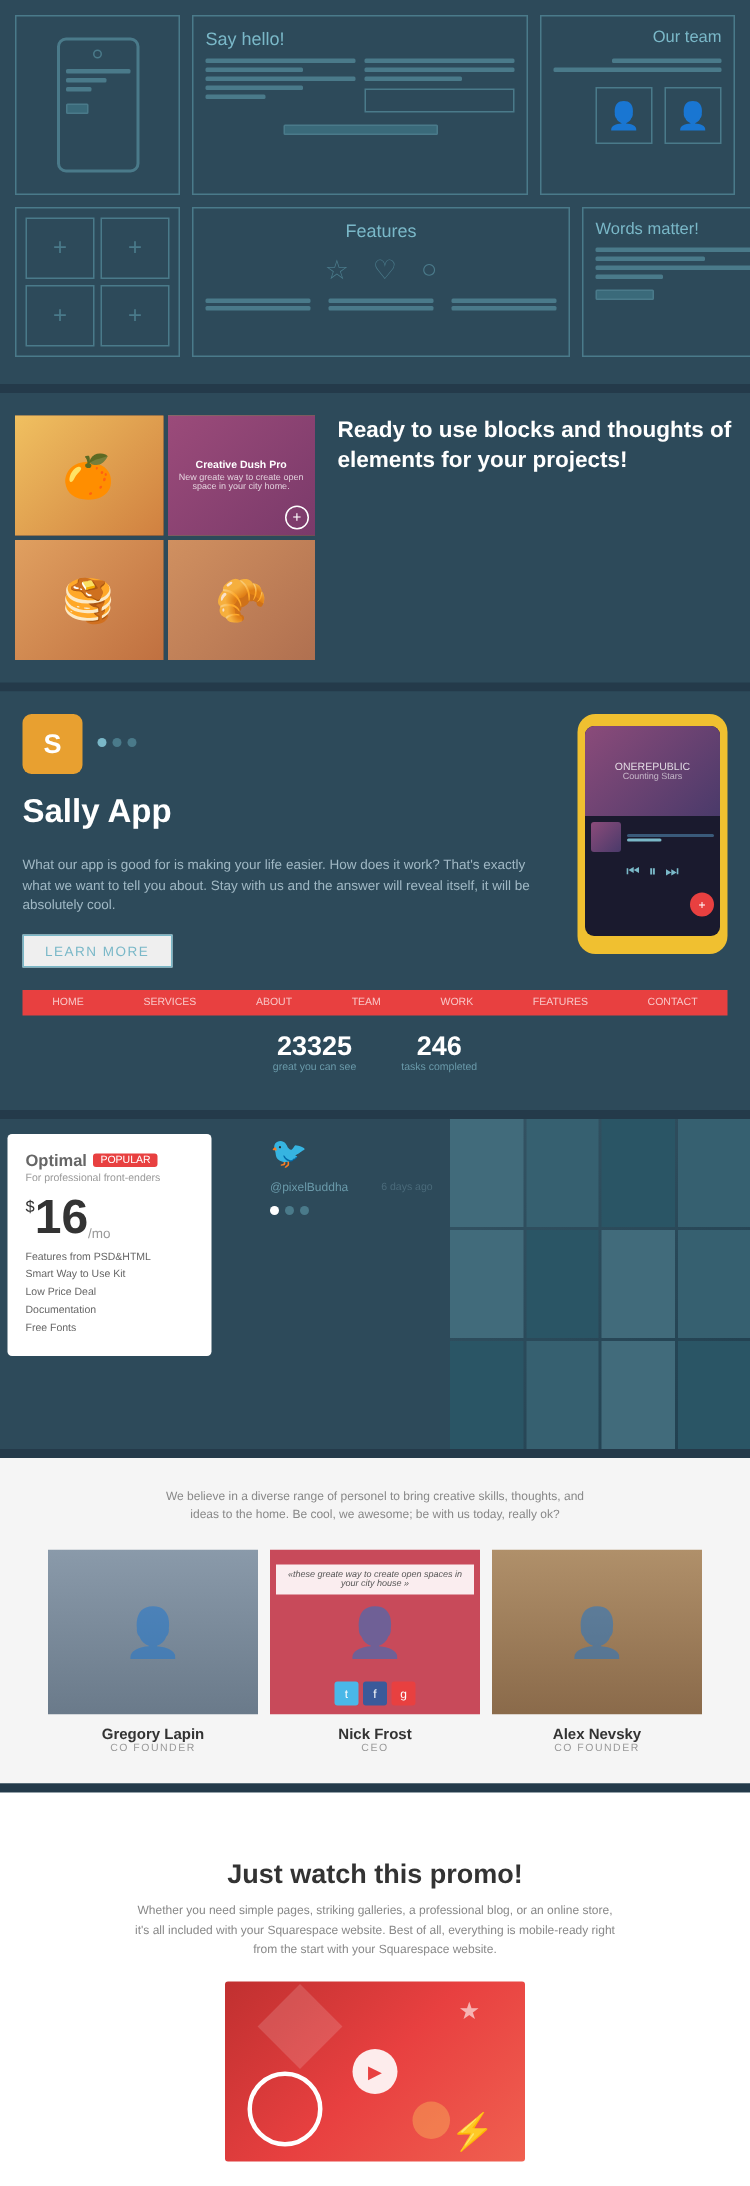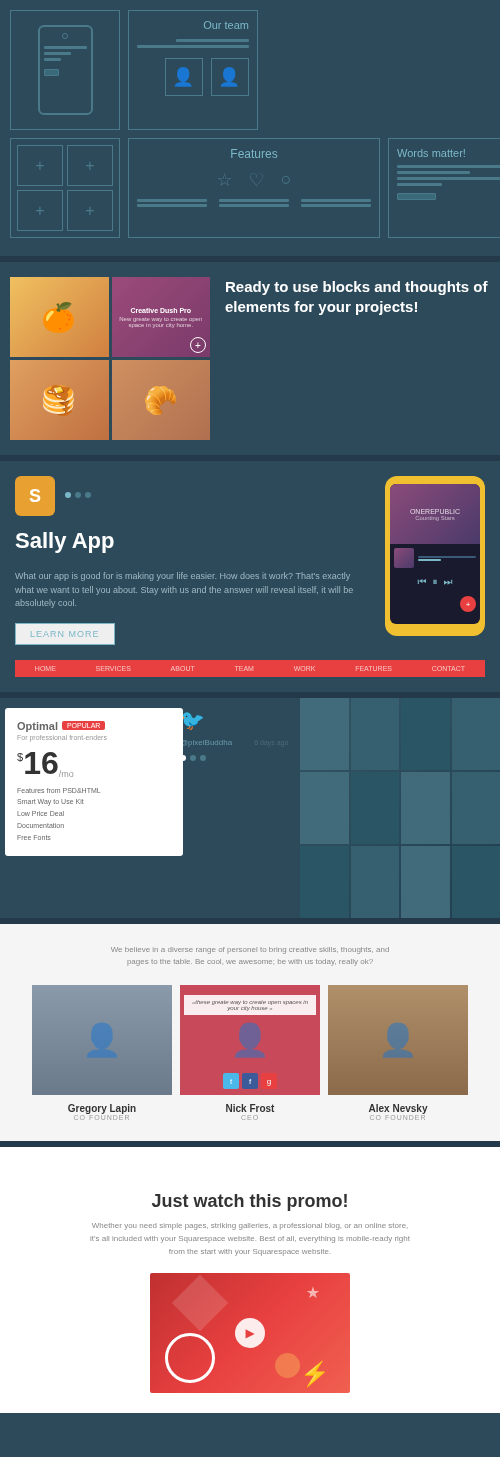--- a/index.html
+++ b/index.html
@@ -340,21 +340,21 @@
     
     .mixed-section {
       background: #2d4a5a;
       display: flex;
       gap: 0;
       position: relative;
       min-height: 200px;
     }
     .pricing-card {
       background: white;
-      width: 178px;
+      width: 136px;
       padding: 12px;
       border-radius: 3px;
       position: absolute;
       left: 5px;
       top: 10px;
       z-index: 10;
     }
     .pricing-optimal {
       font-size: 11px;
       color: #666;
@@ -661,20 +661,39 @@
         <div class="wf-phone-dot"></div>
         <div class="wf-phone-screen">
           <div class="wfl f" style="margin-top:4px;"></div>
           <div class="wfl m" style="margin-top:3px;"></div>
           <div class="wfl s" style="margin-top:3px;"></div>
           <div class="wfl b" style="margin-top:8px;"></div>
         </div>
       </div>
     </div>
 
+    <div class="wireframe-box wf-hello-box">
+      <div class="wf-hello-title">Say hello!</div>
+      <div class="wf-two-col">
+        <div class="wf-col">
+          <div class="wfl f"></div>
+          <div class="wfl m" style="margin-top:3px;"></div>
+          <div class="wfl f" style="margin-top:3px;"></div>
+          <div class="wfl m" style="margin-top:3px;"></div>
+          <div class="wfl s" style="margin-top:3px;"></div>
+        </div>
+        <div class="wf-col">
+          <div class="wfl f"></div>
+          <div class="wfl f" style="margin-top:3px;"></div>
+          <div class="wfl m" style="margin-top:3px;"></div>
+          <div style="height:16px; border:1.5px solid #4a7a8a; margin-top:5px; width:100%;"></div>
+        </div>
+      </div>
+      <div class="wfl b" style="margin-top:8px; width:50%; margin-left:25%;"></div>
+    </div>
 
     <div class="wireframe-box wf-team-box">
       <div class="wf-team-title">Our team</div>
       <div style="display:flex;flex-direction:column;gap:3px;">
         <div class="wfl m" style="margin-left:auto;"></div>
         <div class="wfl f"></div>
       </div>
       <div class="wf-avatars">
         <div class="wf-avatar">
           <span class="wf-avatar-icon">👤</span>
@@ -818,20 +837,30 @@
   <div class="sally-nav">
     <span class="sally-nav-item">HOME</span>
     <span class="sally-nav-item">SERVICES</span>
     <span class="sally-nav-item">ABOUT</span>
     <span class="sally-nav-item">TEAM</span>
     <span class="sally-nav-item">WORK</span>
     <span class="sally-nav-item">FEATURES</span>
     <span class="sally-nav-item">CONTACT</span>
   </div>
 
+  <div class="sally-stats">
+    <div class="stat-item">
+      <div class="stat-number">23325</div>
+      <div class="stat-label">great you can see</div>
+    </div>
+    <div class="stat-item">
+      <div class="stat-number">246</div>
+      <div class="stat-label">tasks completed</div>
+    </div>
+  </div>
 </div>
 
 <div class="section-divider"></div>
 
 <div class="mixed-section" style="min-height:220px;">
 
   <div class="people-bg">
     <div class="people-cell"></div>
     <div class="people-cell"></div>
     <div class="people-cell"></div>
@@ -876,21 +905,21 @@
       <div class="social-dot active"></div>
       <div class="social-dot"></div>
       <div class="social-dot"></div>
     </div>
   </div>
 </div>
 
 <div class="section-divider"></div>
 
 <div class="team-section">
-  <div class="team-desc">We believe in a diverse range of personel to bring creative skills, thoughts, and pages to the table. Be cool, we awesome; be with us today, really ok?</div>
+  <div class="team-desc">We believe in a diverse range of personel to bring creative skills, thoughts, and ideas to the home. Be cool, we awesome; be with us today, really ok?</div>
   <div class="team-members">
 
     <div class="team-member">
       <div class="member-photo">
         <div class="photo-lapin">👤</div>
       </div>
       <div class="member-name">Gregory Lapin</div>
       <div class="member-role">CO FOUNDER</div>
     </div>
 

